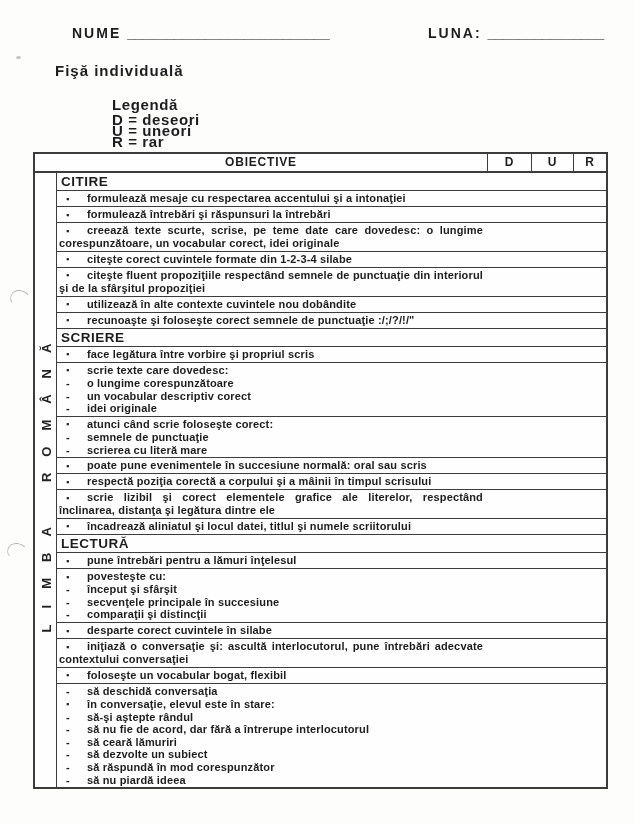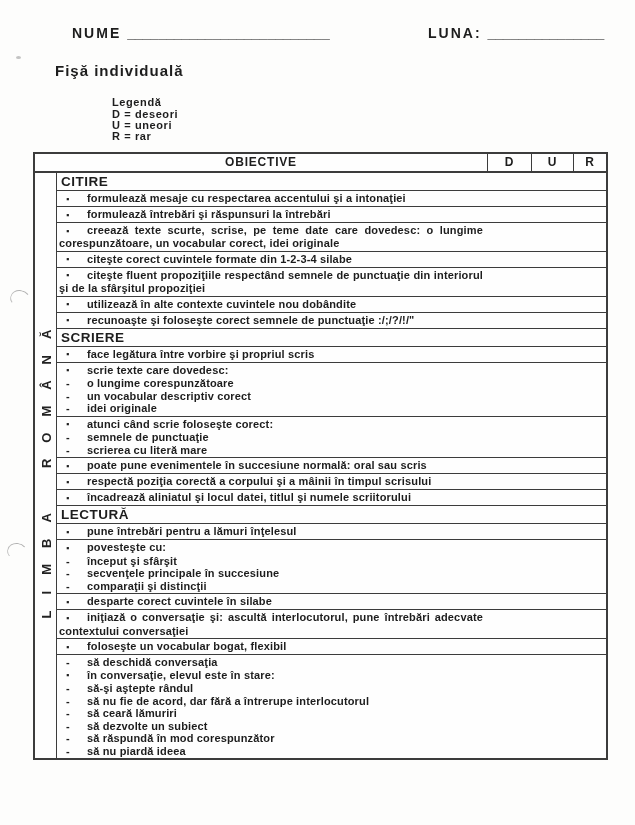--- a/index.html
+++ b/index.html
@@ -14,21 +14,21 @@
   .field .lbl { letter-spacing:2px; }
   .field .blank { letter-spacing:0; margin-left:6px; font-weight:700; color:#2a2a2a; }
   .field-nume { left:72px; }
   .field-luna { left:428px; }
   
   .doc-title {
     position:absolute; top:62px; left:55px; right:0; text-align:left;
     font-size:15px; font-weight:700; letter-spacing:1px;
   }
   
-  .legend { position:absolute; left:112px; top:96px; font-size:11px; font-weight:700; letter-spacing:.6px; }
+  .legend { position:absolute; left:112px; top:96px; font-size:15px; font-weight:700; letter-spacing:.6px; }
   .legend .lg-head { margin-bottom:1px; }
   .legend .lg-line { line-height:11.2px; }
   
   .objtable {
     position:absolute; left:33px; top:152px; width:575px;
     border:2px solid #3c3c3c; box-sizing:border-box; background:#fefefe;
   }
   .objtable, .objtable * { box-sizing:border-box; }
   .thead { display:flex; border-bottom:2px solid #3c3c3c; font-weight:700; }
   .thead .hc { text-align:center; font-size:12px; letter-spacing:.8px; padding:1px 0 2px; }
@@ -206,20 +206,28 @@
           <div class="item-row">
             <div class="cell-main">
               <div class="line wrap"><span class="mk sq">▪</span><span>respectă poziţia corectă a corpului şi a mâinii în timpul scrisului</span></div>
             </div>
             <div class="cell-mark cm-d"></div>
             <div class="cell-mark cm-u"></div>
             <div class="cell-mark cm-r"></div>
           </div>
           <div class="item-row">
             <div class="cell-main">
+              <div class="line wrap"><span class="mk sq">▪</span><span>scrie lizibil şi corect elementele grafice ale literelor, respectând înclinarea, distanţa şi legătura dintre ele</span></div>
+            </div>
+            <div class="cell-mark cm-d"></div>
+            <div class="cell-mark cm-u"></div>
+            <div class="cell-mark cm-r"></div>
+          </div>
+          <div class="item-row">
+            <div class="cell-main">
               <div class="line wrap"><span class="mk sq">▪</span><span>încadrează aliniatul şi locul datei, titlul şi numele scriitorului</span></div>
             </div>
             <div class="cell-mark cm-d"></div>
             <div class="cell-mark cm-u"></div>
             <div class="cell-mark cm-r"></div>
           </div>
           <div class="sec-row">LECTURĂ</div>
           <div class="item-row">
             <div class="cell-main">
               <div class="line wrap"><span class="mk sq">▪</span><span>pune întrebări pentru a lămuri înţelesul</span></div>

